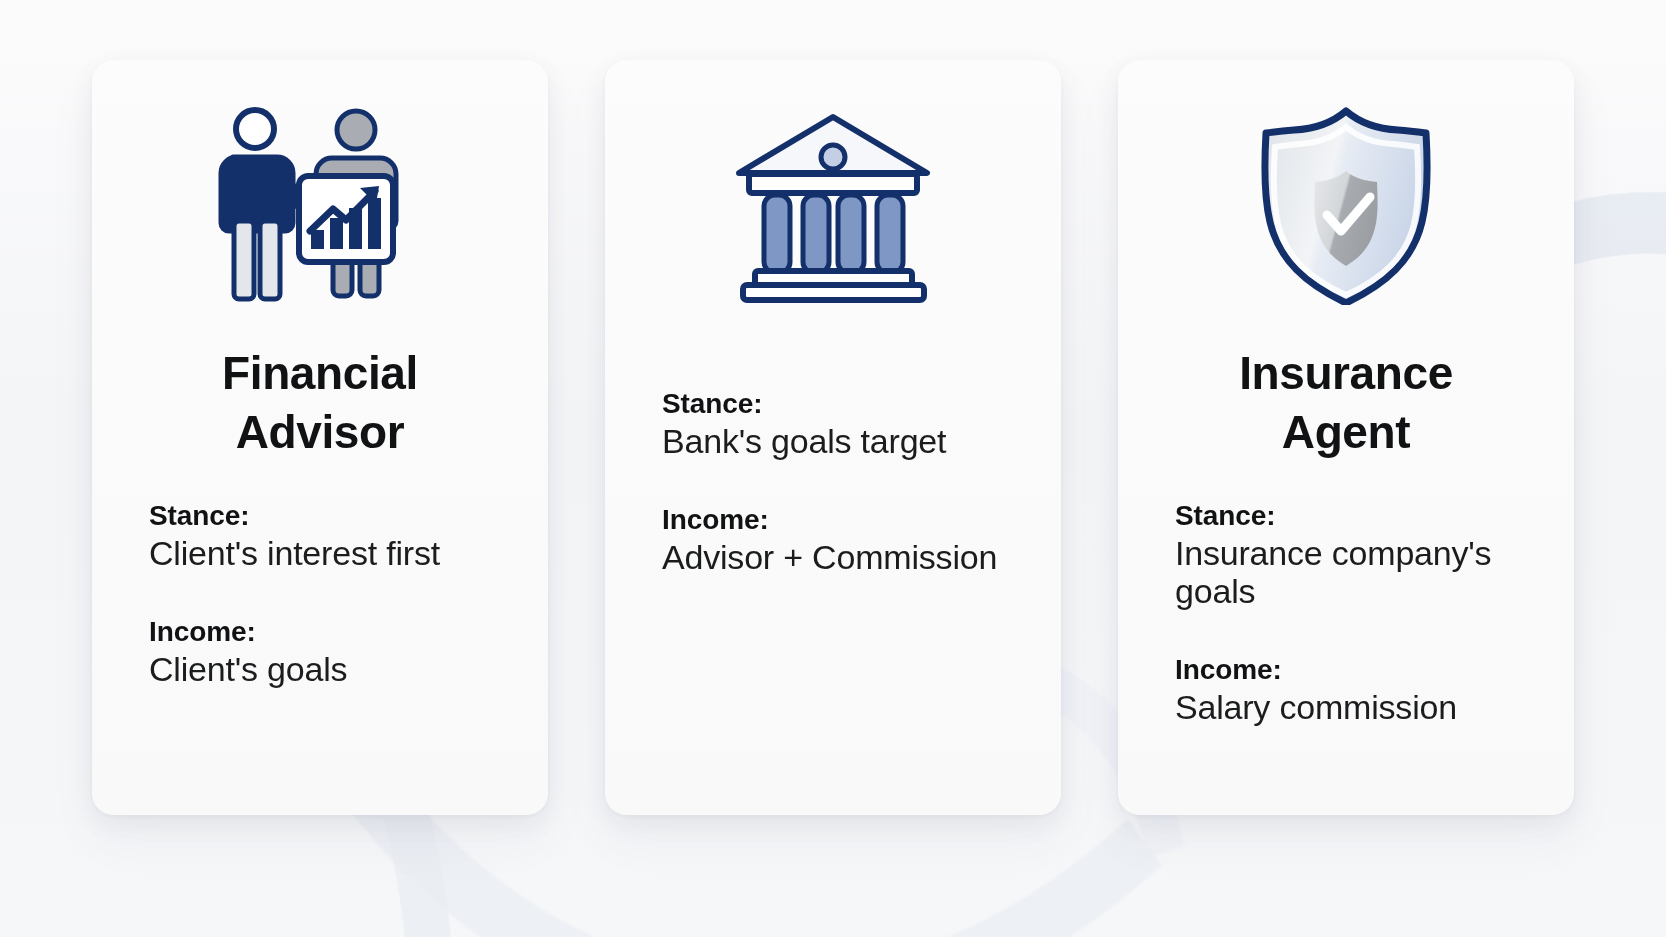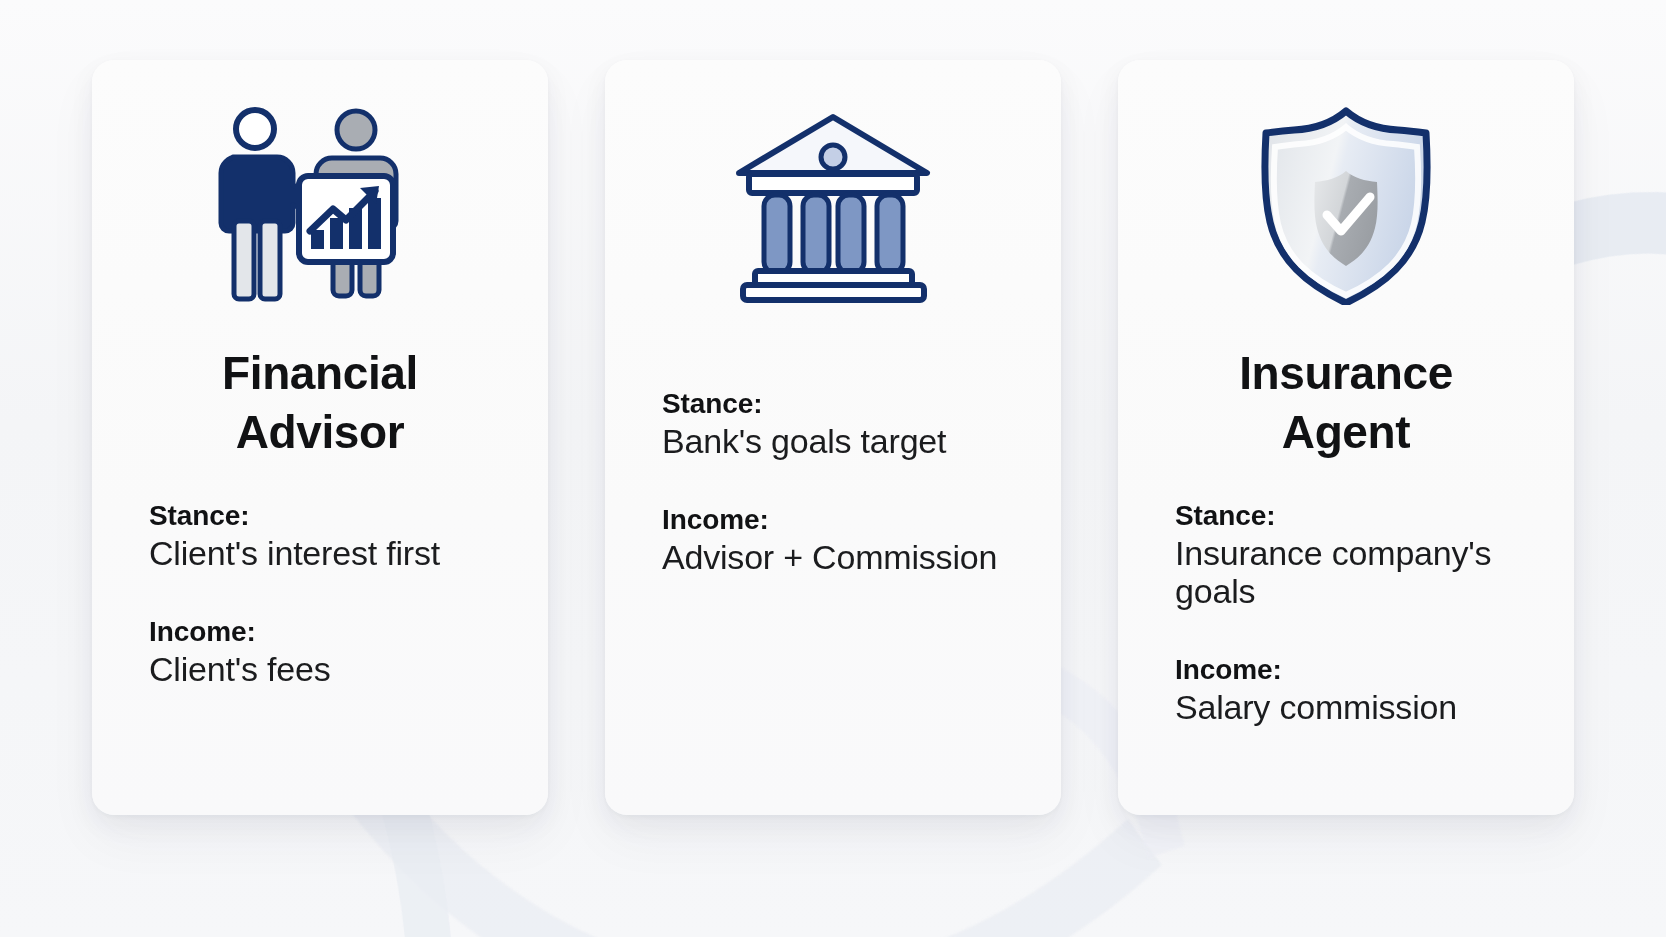--- a/index.html
+++ b/index.html
@@ -173,21 +173,21 @@
       </div>
       <div class="card-title">Financial
 Advisor</div>
       <div class="fields">
         <div class="field">
           <div class="field-label">Stance:</div>
           <div class="field-value">Client's interest first</div>
         </div>
         <div class="field">
           <div class="field-label">Income:</div>
-          <div class="field-value">Client's fees</div>
+          <div class="field-value">Client's goals</div>
         </div>
       </div>
     </div>
 
     <div class="card">
       <div class="icon-wrap">
         <svg width="205" height="200" viewBox="0 0 205 200" aria-hidden="true">
 
           <path d="M102 12 L196 68 H8 z" fill="#f5f7fb" stroke="#13306b" stroke-width="6" stroke-linejoin="round"></path>
           <circle cx="102" cy="52" r="12" fill="#c4cfe6" stroke="#13306b" stroke-width="5"></circle>

